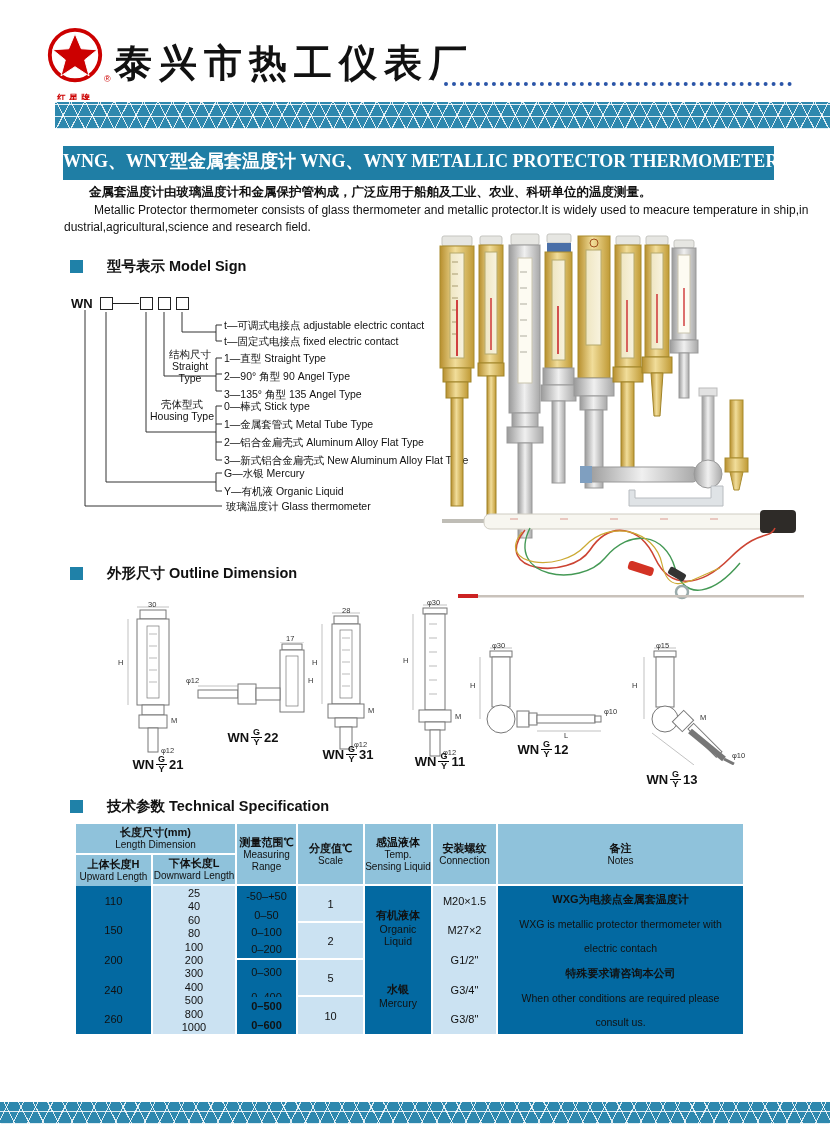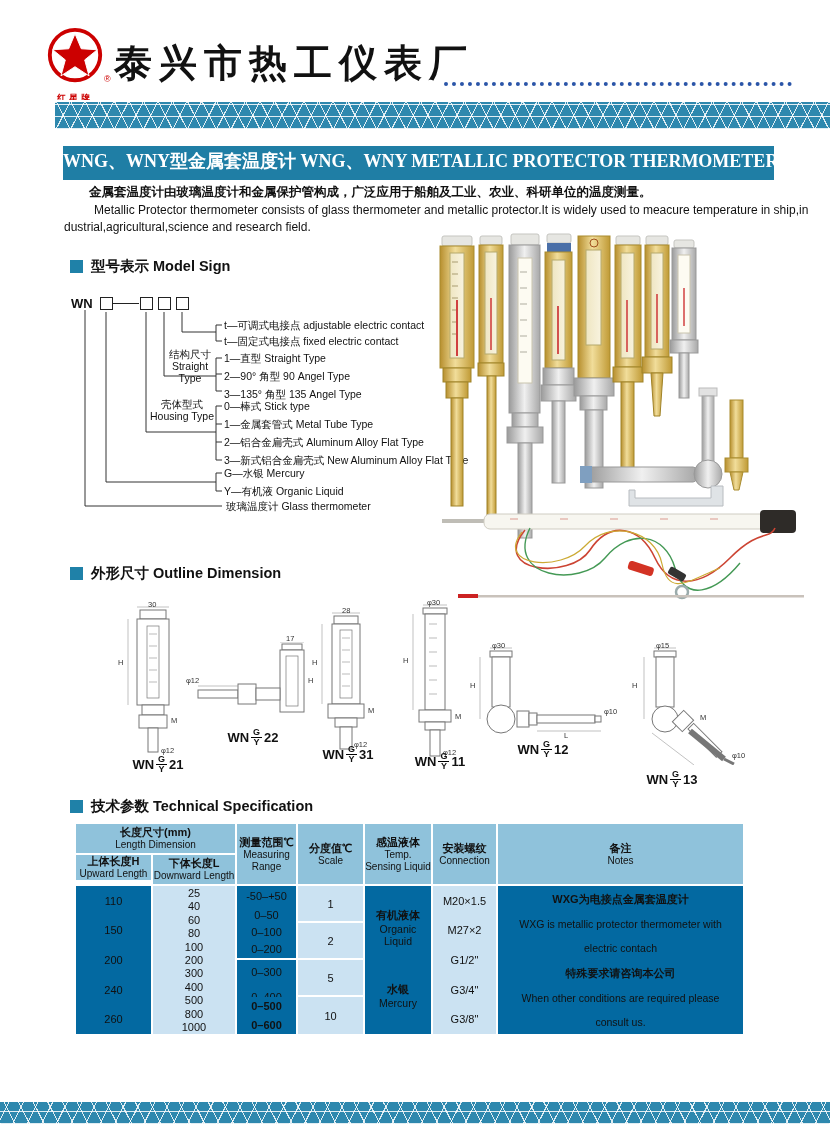--- a/index.html
+++ b/index.html
@@ -15,21 +15,21 @@
   .band{background-color:#2e88ae;
         background-image:
           repeating-linear-gradient(63deg,rgba(255,255,255,.85) 0 1px,transparent 1px 13px),
           repeating-linear-gradient(-63deg,rgba(255,255,255,.85) 0 1px,transparent 1px 13px),
           repeating-linear-gradient(0deg,rgba(255,255,255,.85) 0 1px,transparent 1px 12px);
         border-top:2px solid #fff;border-bottom:2px solid #fff;}
   .titlebar{background:#1f7ea5;color:#fff;font-family:"Liberation Serif",serif;
             font-weight:bold;font-size:18px;text-align:center;line-height:30px;white-space:nowrap;}
   .intro-cn{font-size:12.5px;font-weight:bold;text-indent:2em;}
   .intro-en{font-size:12px;line-height:1.45;text-indent:2.5em;}
-  .sechead{display:flex;align-items:center;gap:8px;font-size:14.5px;font-weight:bold;}
+  .sechead{display:flex;align-items:center;gap:24px;font-size:14.5px;font-weight:bold;}
   .sqicon{width:13px;height:13px;background:#1f81a8;display:inline-block;}
   
   .wn{font-size:13px;font-weight:bold;}
   .mbox{width:11px;height:11px;border:1.5px solid #222;}
   .mdash{border-top:1.5px solid #222;width:26px;}
   .mitem{font-size:10.5px;height:12px;line-height:12px;white-space:nowrap;}
   .mlabel{font-size:10.5px;text-align:center;line-height:12px;}
   
   .figlabel{display:flex;align-items:center;justify-content:center;font-size:13px;font-weight:bold;}
   .frac{display:inline-flex;flex-direction:column;align-items:center;font-size:9px;line-height:9px;margin:0 2px;}
@@ -426,21 +426,21 @@
     <span class="sqicon"></span>
     <span>技术参数 Technical Specification</span>
   </div>
 
   <div class="abs" style="left:76px;top:824px;width:667px;height:210px;">
 
     <div class="th" style="left:0;top:0;width:159px;height:29px;">
       <span class="cn">长度尺寸(mm)</span>
       <span class="en">Length Dimension</span>
     </div>
-    <div class="th" style="left:0;top:31px;width:75px;height:25px;">
+    <div class="th" style="left:0;top:31px;width:75px;height:31px;">
       <span class="cn">上体长度H</span>
       <span class="en">Upward Length</span>
     </div>
     <div class="th" style="left:77px;top:31px;width:82px;height:29px;">
       <span class="cn">下体长度L</span>
       <span class="en">Downward Length</span>
     </div>
     <div class="th" style="left:161px;top:0;width:59px;height:60px;">
       <span class="cn">测量范围℃</span>
       <span class="en">Measuring Range</span>

